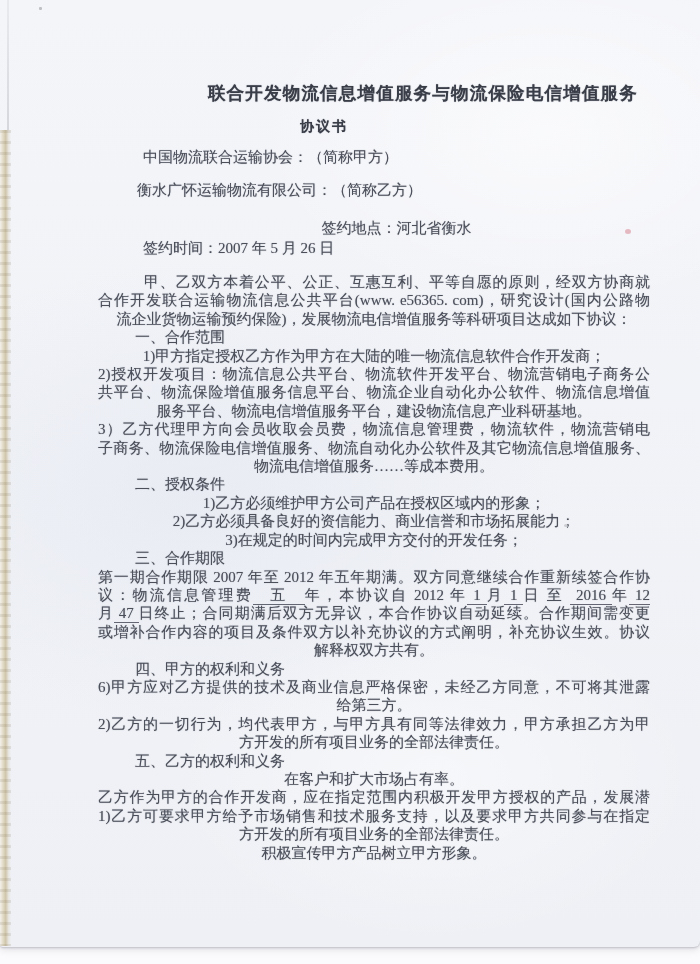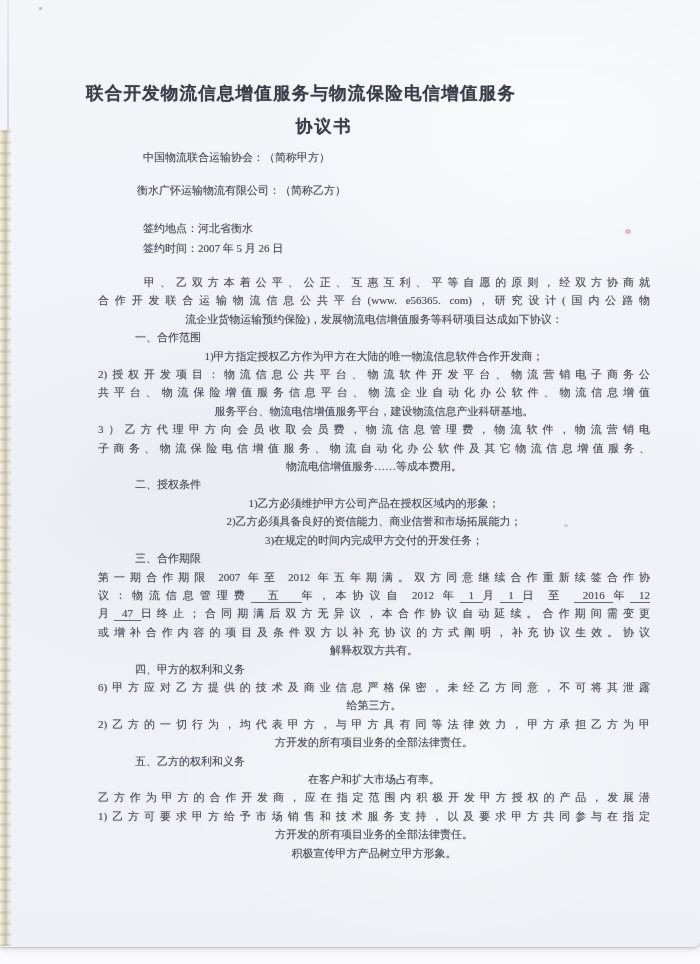--- a/index.html
+++ b/index.html
@@ -29,34 +29,34 @@
     background:linear-gradient(90deg,#f3f1ec 0%,#e2dac6 28%,#cfc5ab 52%,#e8e6e0 78%,rgba(241,243,247,0) 100%);
   }
   .edge-strip::after{
     content:"";position:absolute;inset:0;
     background:repeating-linear-gradient(180deg,rgba(118,104,74,.14) 0 3px,rgba(118,104,74,0) 3px 11px);
   }
   .doc{
     position:absolute;left:98px;top:0;width:552px;
     color:#4b4f5a;
   }
-  .ln{line-height:18.4px;font-size:11px;text-shadow:0 0 1px rgba(82,87,102,.5);}
+  .ln{line-height:18.4px;font-size:15px;text-shadow:0 0 1px rgba(82,87,102,.5);}
   .title{
-    margin:80px 0 0;text-align:left;font-size:17.5px;font-weight:bold;
+    margin:80px 0 0;text-align:right;font-size:17.5px;font-weight:bold;
     letter-spacing:1.2px;line-height:26px;color:#393d48;transform:translateX(-12px);
     text-shadow:0 0 1px rgba(57,61,72,.6);
   }
   .subtitle{
-    margin:9px 0 0;text-align:center;font-size:17px;font-weight:bold;
+    margin:9px 0 0;text-align:center;font-size:14px;font-weight:bold;
     letter-spacing:2px;line-height:24px;color:#393d48;transform:translateX(-50px);
     text-shadow:0 0 1px rgba(57,61,72,.6);
   }
   .party{margin:8px 0 0 45px;line-height:20px;}
   .party2{margin:13px 0 0 39px;line-height:20px;}
-  .meta{margin:18px 0 0 45px;line-height:20px;}
+  .meta{margin:18px 0 0 45px;line-height:20px;text-align:center;}
   .meta2{margin:0 0 0 45px;line-height:20px;}
   .intro-first{margin-top:15px;text-indent:46px;text-align:justify;text-align-last:justify;}
   .just{text-align:justify;text-align-last:justify;}
   .end{text-align:center;}
   .section{text-indent:37px;}
   .u{white-space:pre;border-bottom:1px solid rgba(75,79,92,.85);padding-bottom:1px;}
   .speck{position:absolute;border-radius:50%;}
   .speck-pink{left:625px;top:229px;width:6px;height:5px;background:#dfa4ad;opacity:.75;}
   .speck-gray{left:564px;top:524px;width:4px;height:3px;background:#c2c4c9;opacity:.8;}
   .speck-dust{left:39px;top:7px;width:3px;height:3px;background:#b9babe;opacity:.9;border-radius:1px;}

